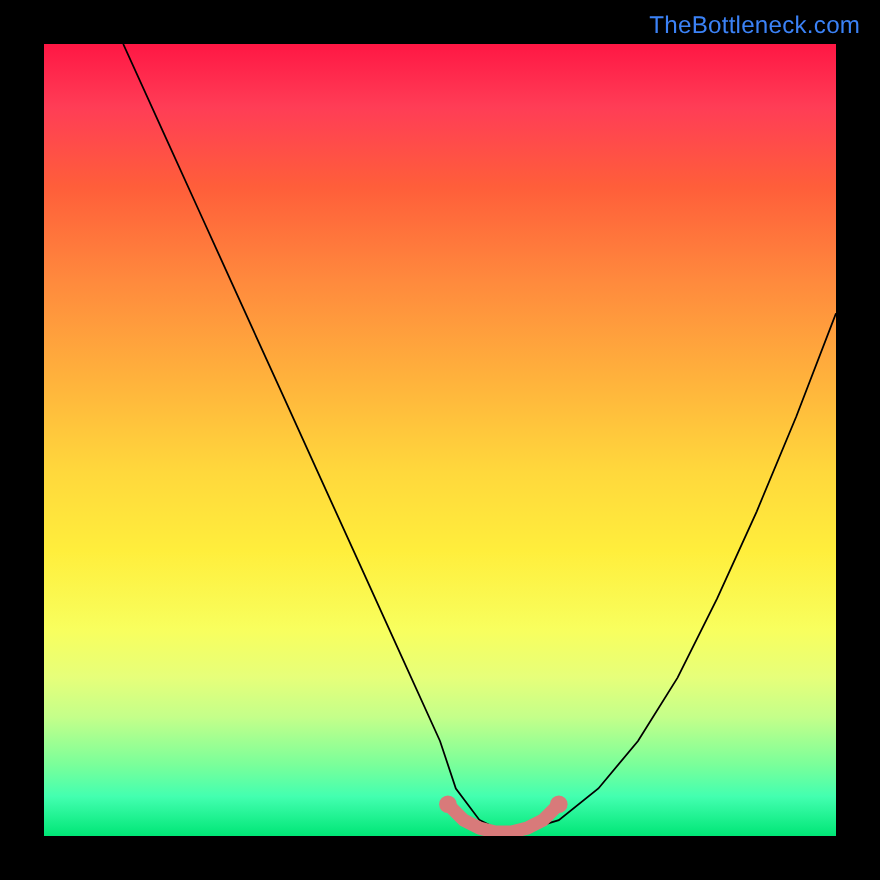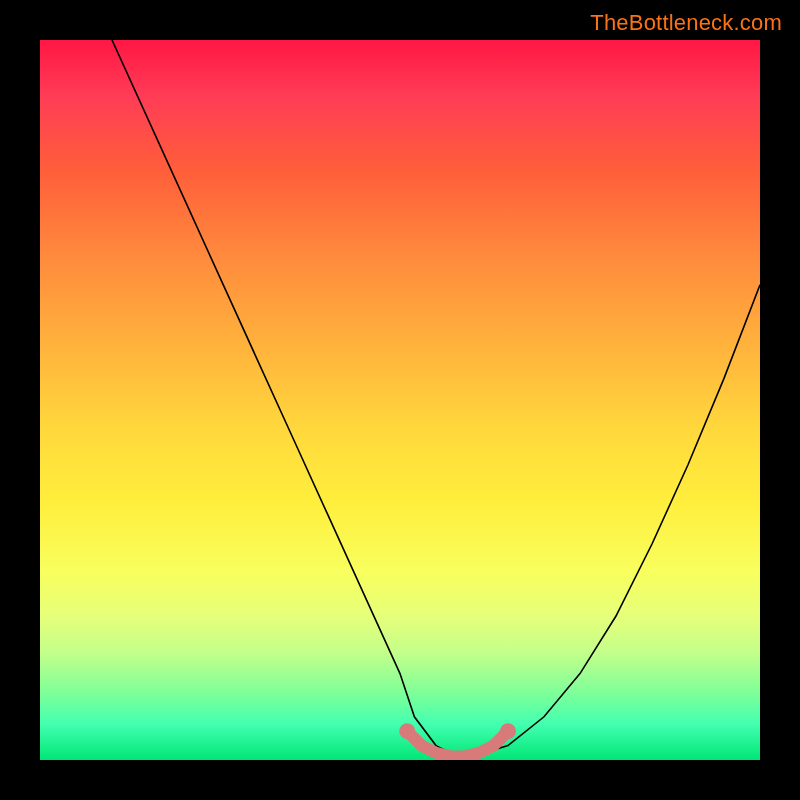--- a/index.html
+++ b/index.html
@@ -8,21 +8,21 @@
     background: #000;
     width: 800px;
     height: 800px;
     position: relative;
     font-family: Arial, sans-serif;
   }
   .watermark {
     position: absolute;
     top: 10px;
     right: 18px;
-    color: #f97316;
+    color: #3b82f6;
     font-size: 22px;
     font-weight: 500;
     letter-spacing: 0.2px;
     z-index: 3;
   }
   .plot-area {
     position: absolute;
     left: 40px;
     top: 40px;
     width: 720px;

